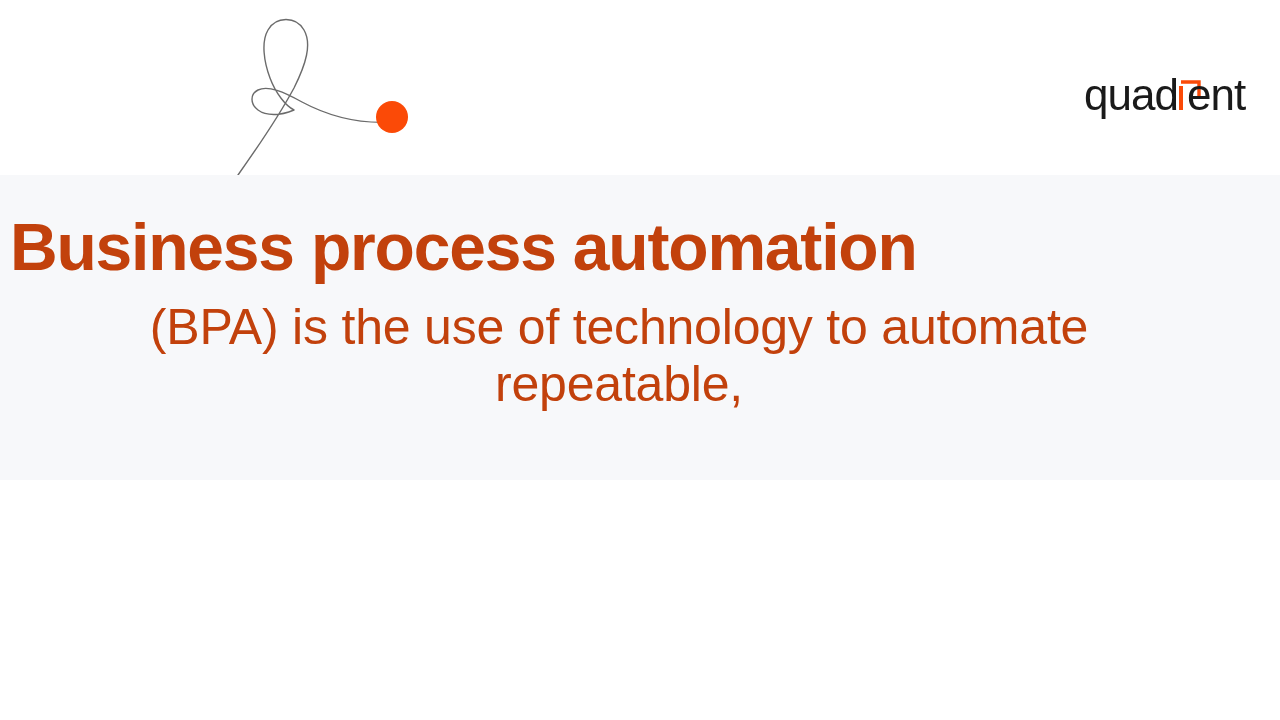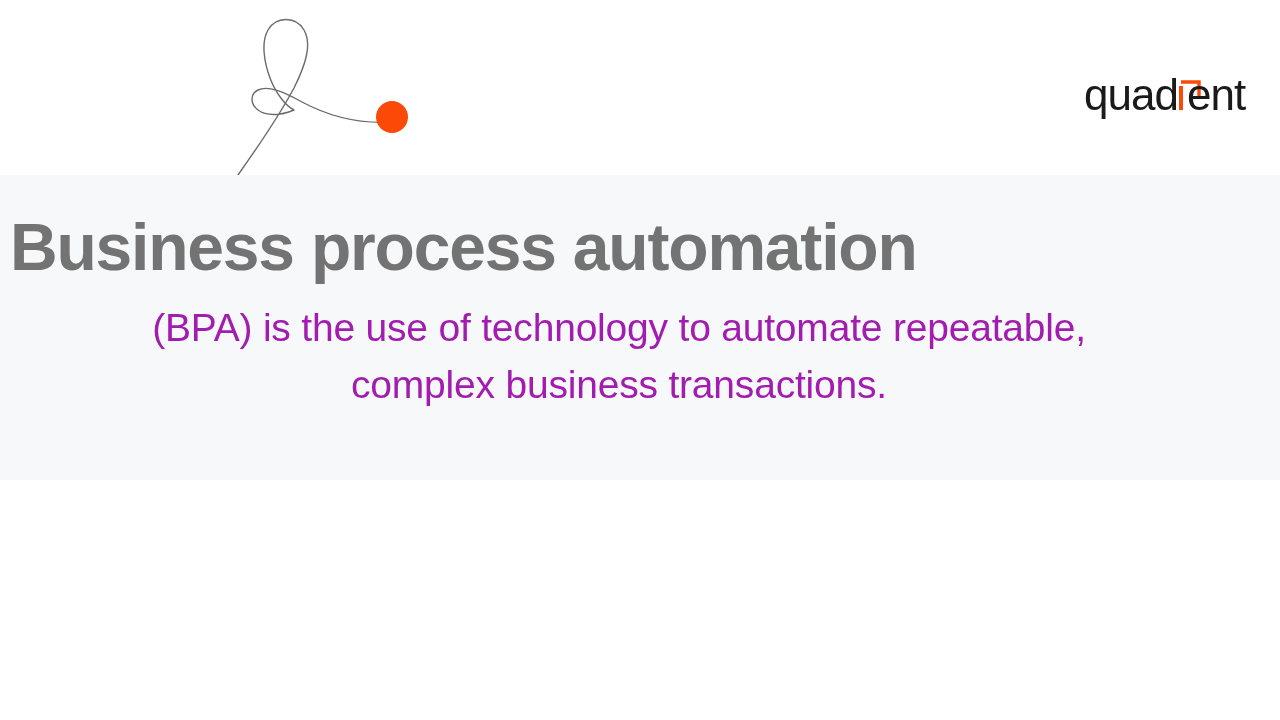--- a/index.html
+++ b/index.html
@@ -71,36 +71,36 @@
   .headline {
     position: absolute;
     left: 10px;
     top: 38px;
     margin: 0;
     font-family: "Liberation Sans", sans-serif;
     font-size: 66px;
     font-weight: 700;
     letter-spacing: -1.2px;
     line-height: 1.06;
-    color: #737373;
+    color: #c2410c;
     white-space: nowrap;
   }
 
   .subcopy {
     position: absolute;
     left: 19px;
     top: 124px;
     width: 1200px;
     margin: 0;
     font-family: "Liberation Sans", sans-serif;
-    font-size: 39px;
+    font-size: 50px;
     font-weight: 400;
     line-height: 57px;
     letter-spacing: -0.2px;
-    color: #a21caf;
+    color: #c2410c;
   }
 
   
   .stage-empty {
     position: absolute;
     left: 0;
     top: 480px;
     width: 1280px;
     height: 240px;
     background: #ffffff;
@@ -135,19 +135,18 @@
 
       <path d="M 97 12 L 115 12 L 115 28" fill="none" stroke="#fb4a07" stroke-width="3.4" stroke-linecap="butt" stroke-linejoin="miter"></path>
       <text x="103" y="40" font-family="Liberation Sans, sans-serif" font-size="44" font-weight="400" letter-spacing="-1" fill="#1a1a1a">ent</text>
     </svg>
   </div>
 
   <section class="content-band">
     <h1 class="headline">Business process automation</h1>
     <p class="subcopy">
       <span>(BPA) is the use of technology to automate repeatable,</span><br>
-      <span>complex business transactions.</span>
     </p>
   </section>
 
   <div class="stage-empty"></div>
 
 </div>
 
 </body></html>

